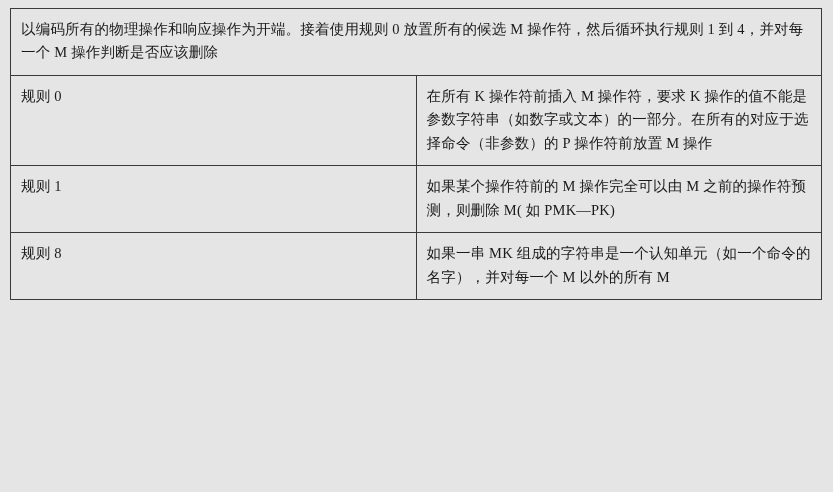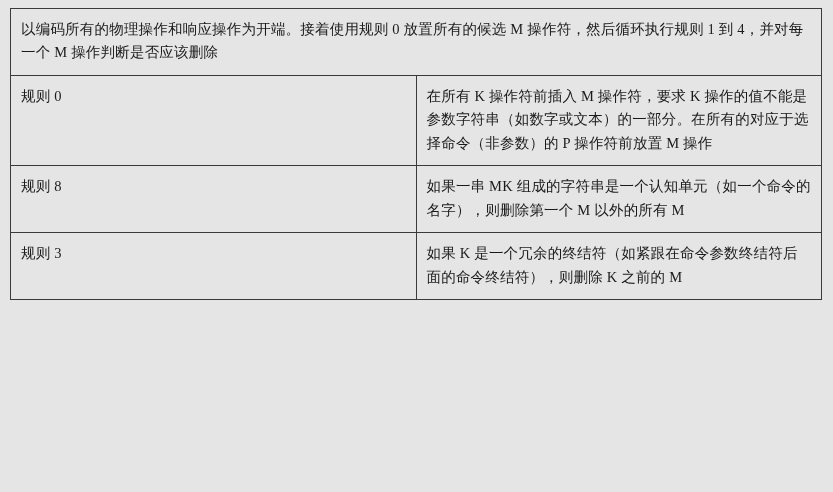--- a/index.html
+++ b/index.html
@@ -70,23 +70,23 @@
     <table class="rules">
       <tbody>
         <tr>
           <td class="intro" colspan="2">以编码所有的物理操作和响应操作为开端。接着使用规则 0 放置所有的候选 M 操作符，然后循环执行规则 1 到 4，并对每一个 M 操作判断是否应该删除</td>
         </tr>
         <tr>
           <td class="rule-label">规则 0</td>
           <td class="rule-body">在所有 K 操作符前插入 M 操作符，要求 K 操作的值不能是参数字符串（如数字或文本）的一部分。在所有的对应于选择命令（非参数）的 P 操作符前放置 M 操作</td>
         </tr>
         <tr>
-          <td class="rule-label">规则 8</td>
-          <td class="rule-body">如果一串 MK 组成的字符串是一个认知单元（如一个命令的名字），则删除第一个 M 以外的所有 M</td>
+          <td class="rule-label">规则 1</td>
+          <td class="rule-body">如果某个操作符前的 M 操作完全可以由 M 之前的操作符预测，则删除 M( 如 PMK—PK)</td>
         </tr>
         <tr>
-          <td class="rule-label">规则 3</td>
-          <td class="rule-body">如果 K 是一个冗余的终结符（如紧跟在命令参数终结符后面的命令终结符），则删除 K 之前的 M</td>
+          <td class="rule-label">规则 8</td>
+          <td class="rule-body">如果一串 MK 组成的字符串是一个认知单元（如一个命令的名字），并对每一个 M 以外的所有 M</td>
         </tr>
       </tbody>
     </table>
   </div>
 </div>
 
 </body></html>

